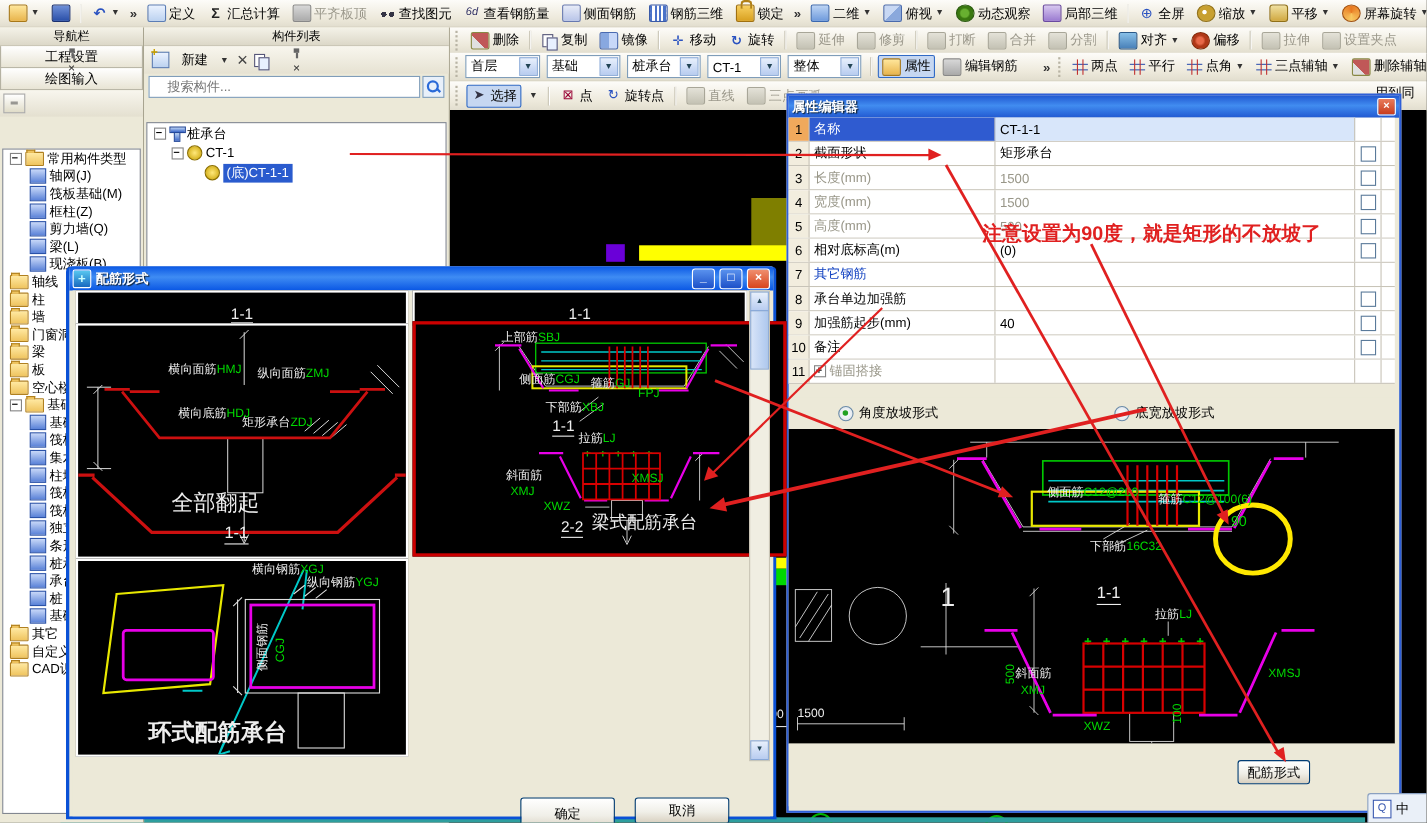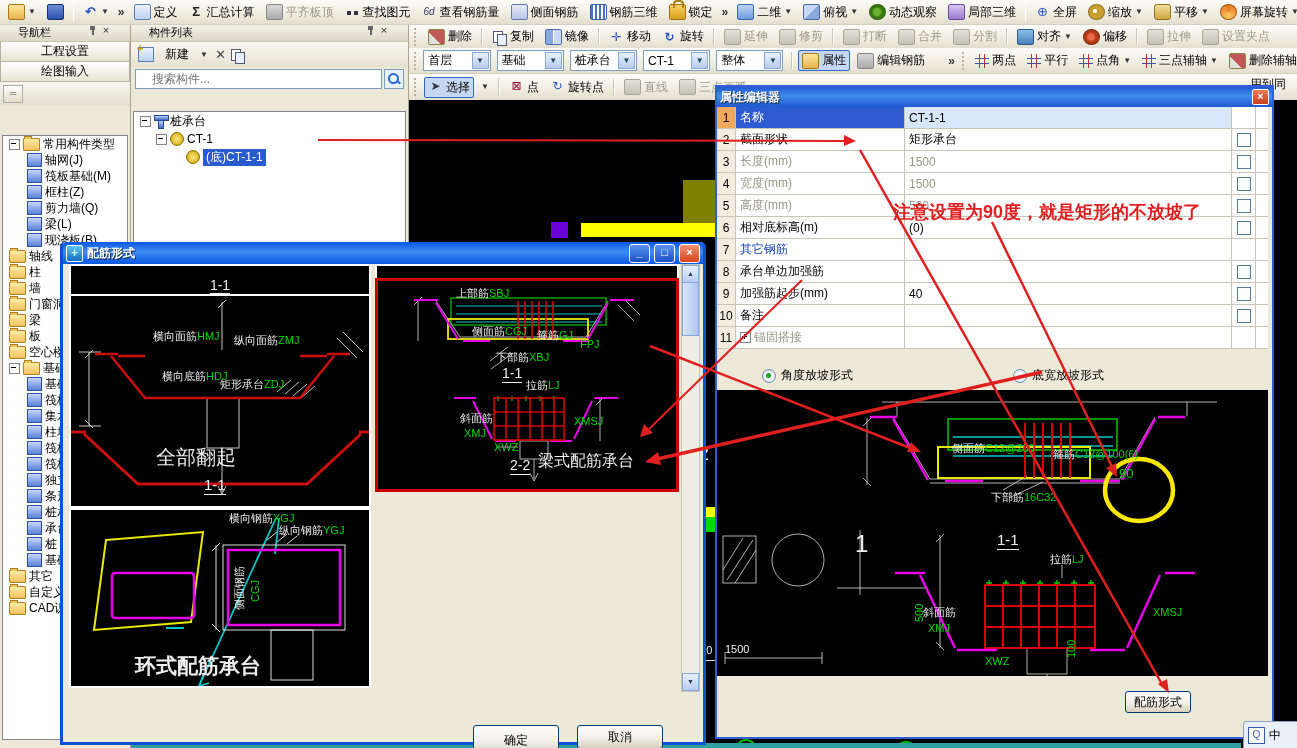--- a/index.html
+++ b/index.html
@@ -54,22 +54,22 @@
      linear-gradient(#C03030,#C03030) 4px 0/1px 14px no-repeat,
      linear-gradient(#C03030,#C03030) 9px 0/1px 14px no-repeat,
      linear-gradient(#3858B0,#3858B0) 0 4px/14px 1px no-repeat,
      linear-gradient(#3858B0,#3858B0) 0 9px/14px 1px no-repeat;}
   .combo{display:flex;align-items:center;justify-content:space-between;width:80px;height:19px;
          background:#fff;border:1px solid #7F9DB9;padding:0 1px 0 4px;margin-right:3px;}
   .combo .cda{width:15px;height:15px;background:linear-gradient(#E8F0FC,#B8CCF0);border:1px solid #88A8D8;
          font-size:8px;line-height:15px;text-align:center;color:#245;}
   
   #nav{left:0;top:25px;width:130px;height:723px;background:#ECE9D8;border-right:1px solid #A8A490;}
-  .phead{height:16px;display:flex;align-items:flex-start;padding:0 18px;font-size:11px;gap:3px;
-         background:linear-gradient(#F4F2E8,#DCD8C8);border-bottom:1px solid #C8C4B4;}
+  .phead{height:16px;display:flex;align-items:center;padding:0 3px;font-size:11px;gap:3px;
+         background:linear-gradient(#F4F2E8,#DCD8C8);border-bottom:1px solid #C8C4B4;flex-direction:column;}
   .phead .t{flex:1;}
   .pin{width:9px;height:11px;position:relative;flex:none;}
   .pin::before{content:"";position:absolute;left:2px;top:1px;width:5px;height:4px;background:#666;}
   .pin::after{content:"";position:absolute;left:4px;top:5px;width:2px;height:5px;background:#666;}
   .xbt{width:12px;height:12px;line-height:10px;text-align:center;font-size:11px;color:#333;flex:none;}
   .navtab{height:19px;line-height:19px;text-align:center;background:linear-gradient(#FFFFFF,#E8E4D4);
           border:1px solid #B5B2A2;border-top:none;font-size:12px;}
   .minibar{height:20px;display:flex;align-items:center;padding:2px 3px;gap:2px;background:linear-gradient(#F8F6EE,#E4E0D0);}
   .minibtn{width:18px;height:16px;border:1px solid #AAA;background:linear-gradient(#fff,#E0DCC8);
            font-size:9px;line-height:14px;text-align:center;color:#444;}
@@ -806,21 +806,21 @@
           </g>
         </svg>
         <span class="wl" style="left:82px;top:34px;"><span>横向面筋</span><span class="gl" style="position:static;">HMJ</span></span>
         <span class="wl" style="left:163px;top:38px;"><span>纵向面筋</span><span class="gl" style="position:static;">ZMJ</span></span>
         <span class="wl" style="left:91px;top:74px;"><span>横向底筋</span><span class="gl" style="position:static;">HDJ</span></span>
         <span class="wl" style="left:149px;top:82px;"><span>矩形承台</span><span class="gl" style="position:static;">ZDJ</span></span>
         <span class="cap" style="left:85px;top:148px;font-size:20px;">全部翻起</span>
         <span class="cap und" style="left:133px;top:180px;font-size:15px;">1-1</span>
       </div>
 
-      <div class="cad dcell sel" style="left:309px;top:14px;width:298px;height:208px;">
+      <div class="cad dcell sel" style="left:309px;top:28px;width:298px;height:208px;padding-left:36px;">
         <svg width="298" height="208">
           <g stroke="#DDD" stroke-width="0.8" fill="none">
             <path d="M58,20 L82,56 H208 L230,20 M40,18 V60 M36,24 l8,-8"></path>
             <path d="M130,66 l-18,14 M135,72 l-22,16"></path>
             <path d="M240,24 l16,16 M246,18 l16,16"></path>
             <path d="M222,118 V160 M218,124 l8,-8"></path>
             <rect x="142" y="160" width="28" height="18"></rect>
             <path d="M156,178 V198 M152,192 l4,8 l4,-8 M118,166 H140"></path>
           </g>
           <g stroke="#00C800" stroke-width="1.2" fill="none">

